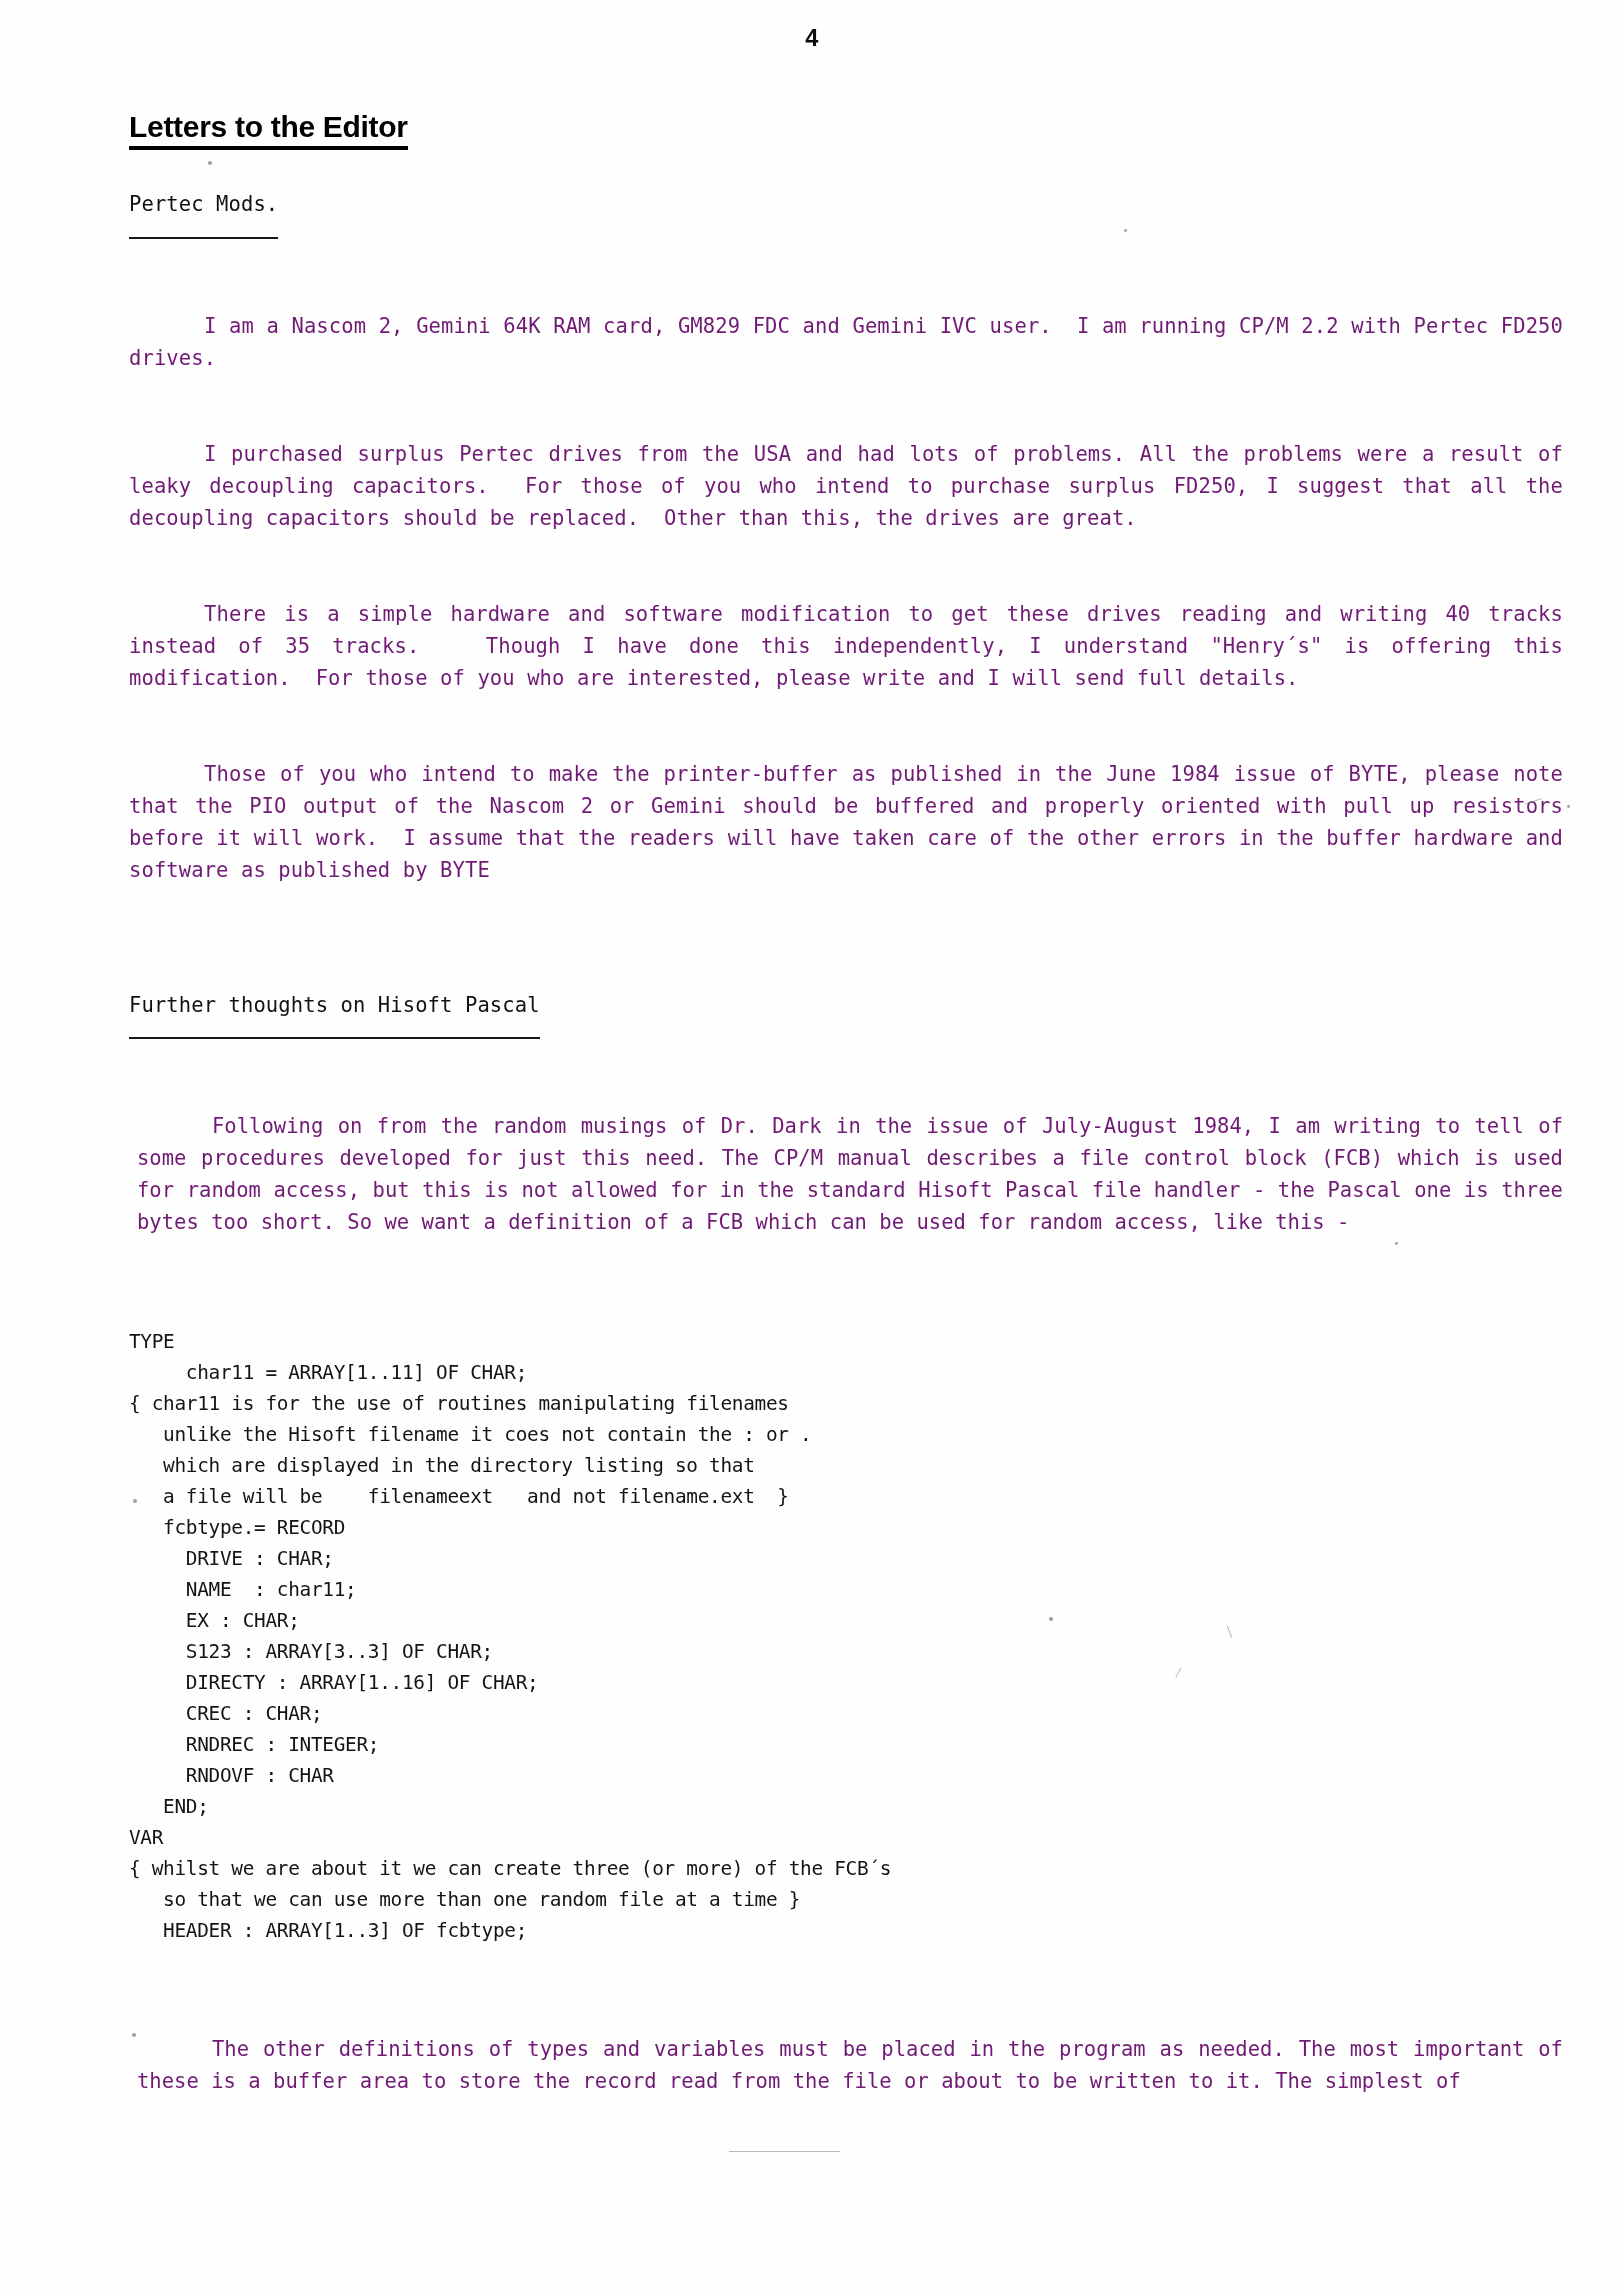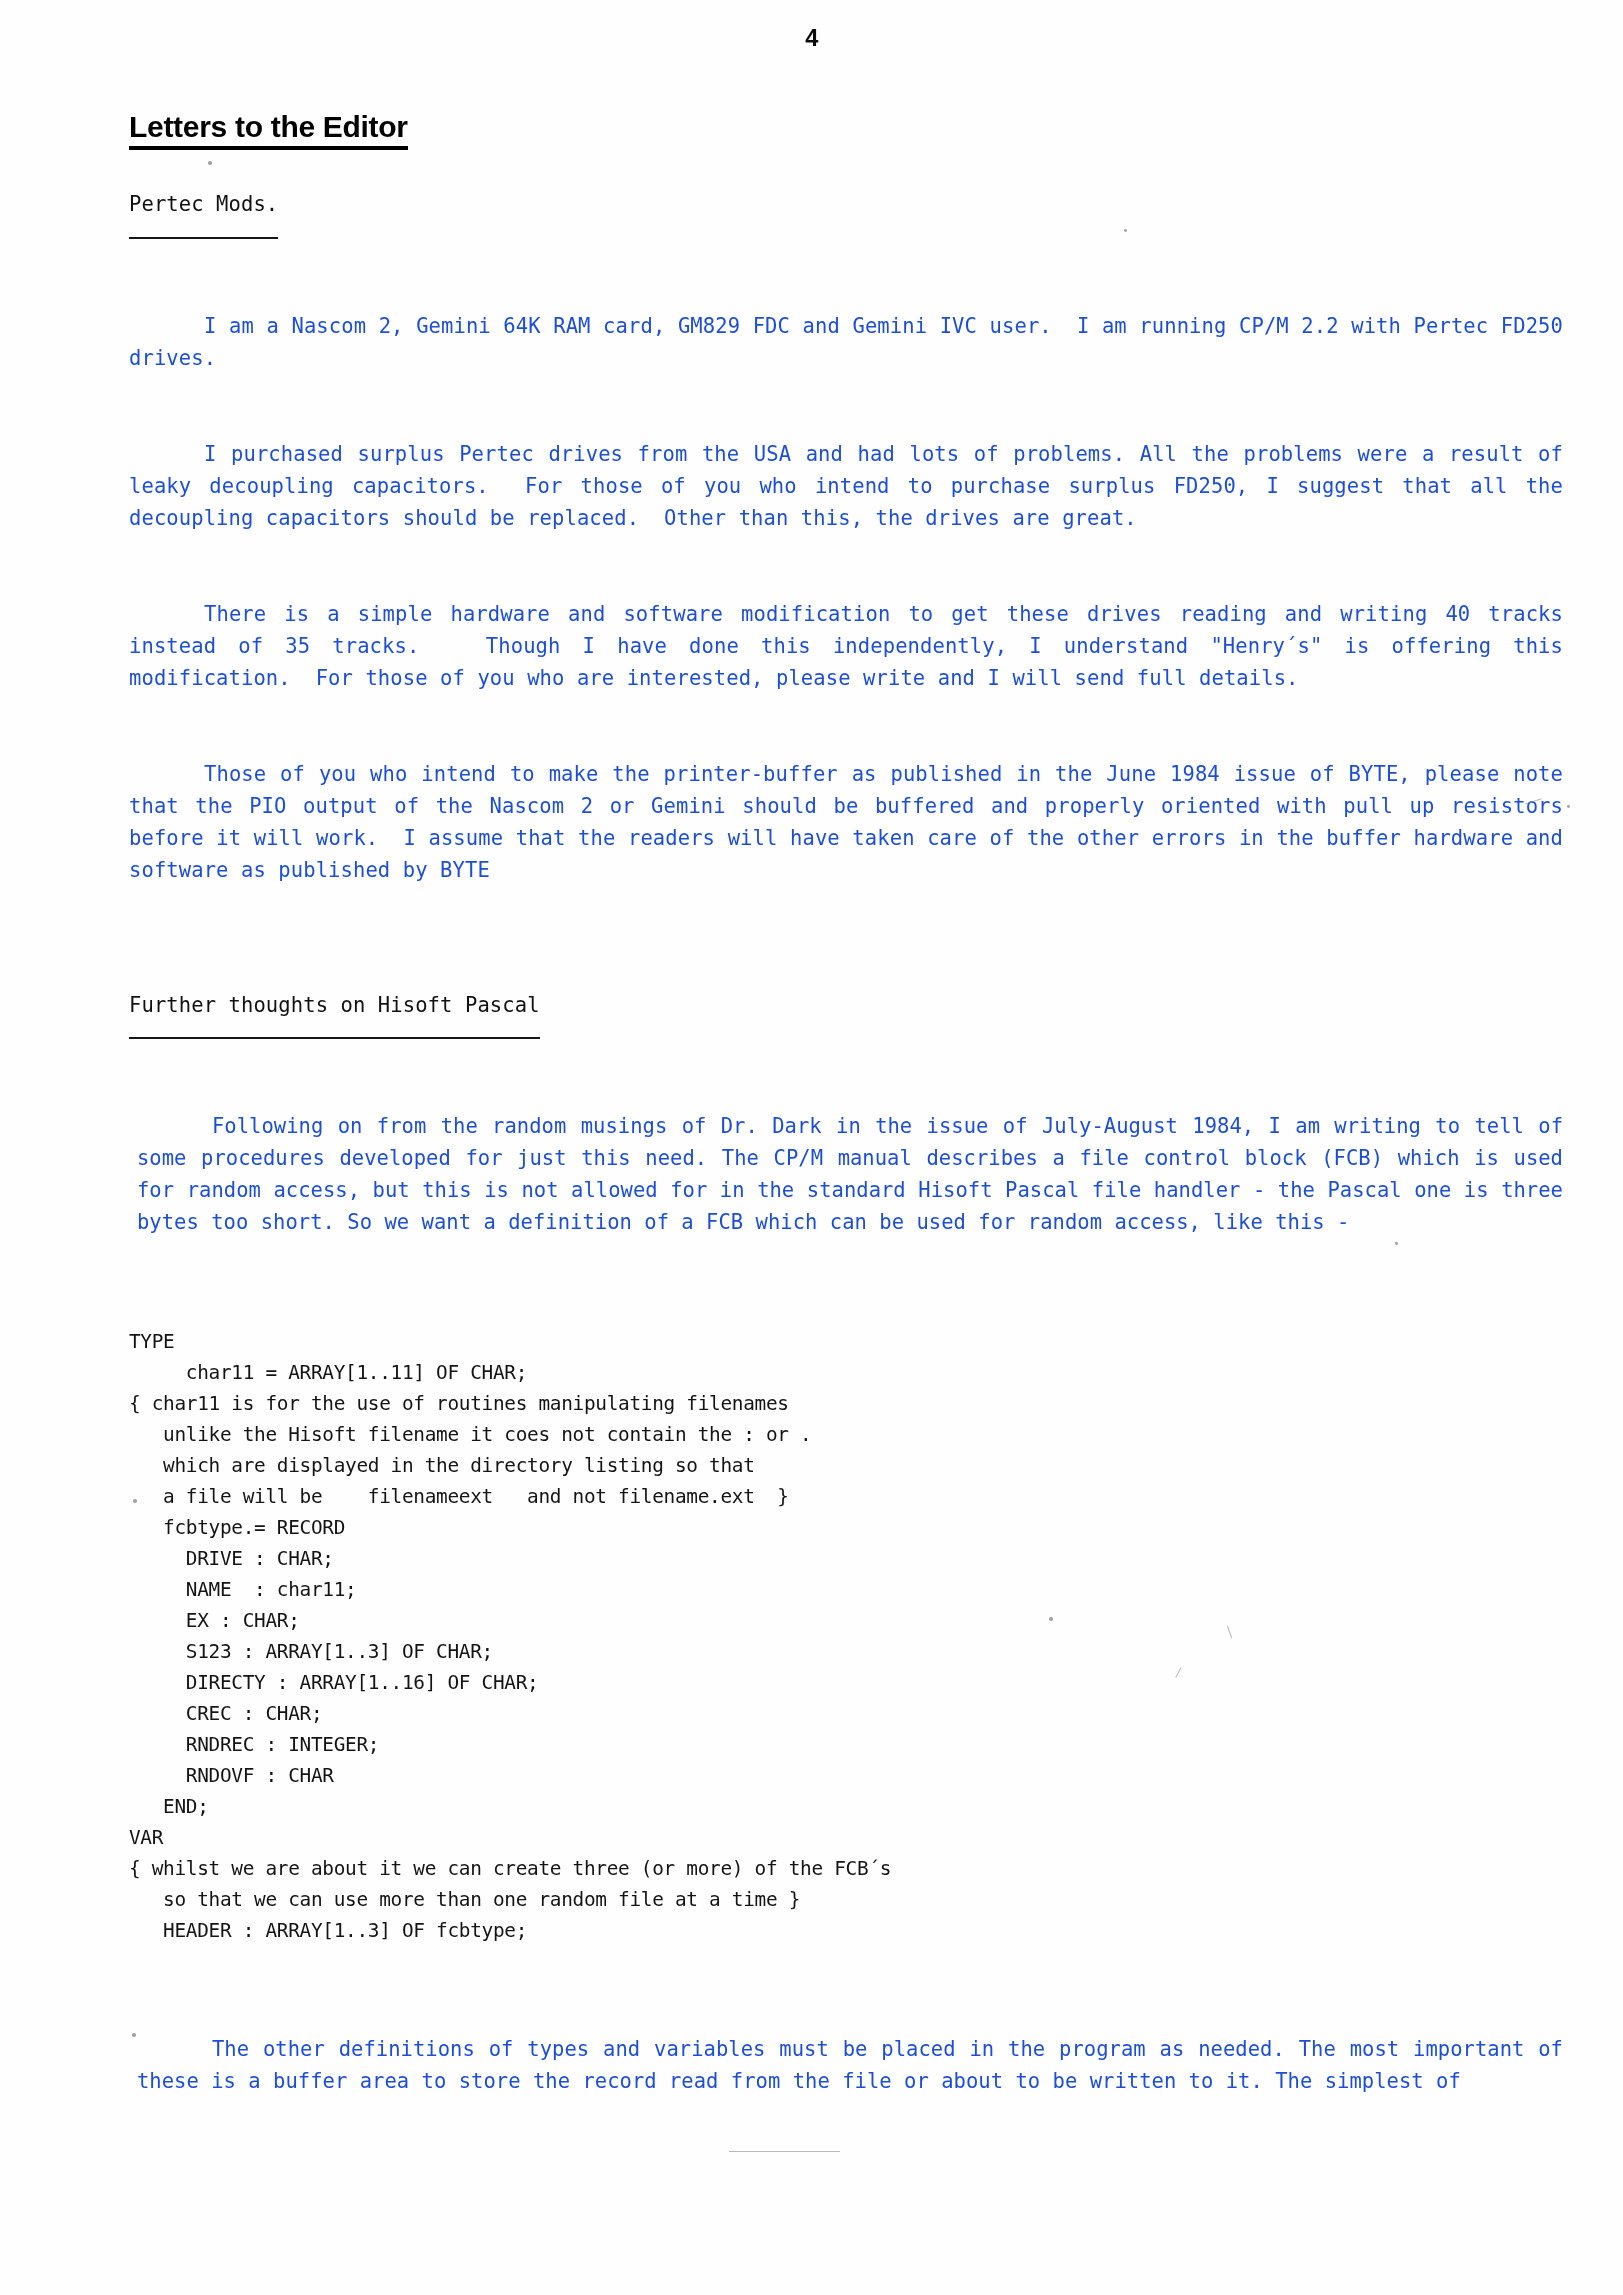--- a/index.html
+++ b/index.html
@@ -57,21 +57,21 @@
     padding-bottom: 3.5px;
     margin-bottom: 39px;
     line-height: 1.05;
   }
 
   
   .tw {
     font-family: "DejaVu Sans Mono", monospace;
     font-size: 20.5px;
     line-height: 32px;
-    color: #1d4ed8;
+    color: #701a75;
     letter-spacing: 0.1px;
     white-space: pre-wrap;
   }
 
   .subhead {
     font-family: "DejaVu Sans Mono", monospace;
     font-size: 20.5px;
     line-height: 30.5px;
     color: #111111;
     display: inline-block;
@@ -157,21 +157,21 @@
       <div class="code"><span>TYPE</span>
 <span>     char11 = ARRAY[1..11] OF CHAR;</span>
 <span>{ char11 is for the use of routines manipulating filenames</span>
 <span>   unlike the Hisoft filename it coes not contain the : or .</span>
 <span>   which are displayed in the directory listing so that</span>
 <span>   a file will be    filenameext   and not filename.ext  }</span>
 <span>   fcbtype.= RECORD</span>
 <span>     DRIVE : CHAR;</span>
 <span>     NAME  : char11;</span>
 <span>     EX : CHAR;</span>
-<span>     S123 : ARRAY[1..3] OF CHAR;</span>
+<span>     S123 : ARRAY[3..3] OF CHAR;</span>
 <span>     DIRECTY : ARRAY[1..16] OF CHAR;</span>
 <span>     CREC : CHAR;</span>
 <span>     RNDREC : INTEGER;</span>
 <span>     RNDOVF : CHAR</span>
 <span>   END;</span>
 <span>VAR</span>
 <span>{ whilst we are about it we can create three (or more) of the FCB´s</span>
 <span>   so that we can use more than one random file at a time }</span>
 <span>   HEADER : ARRAY[1..3] OF fcbtype;</span></div>
 

